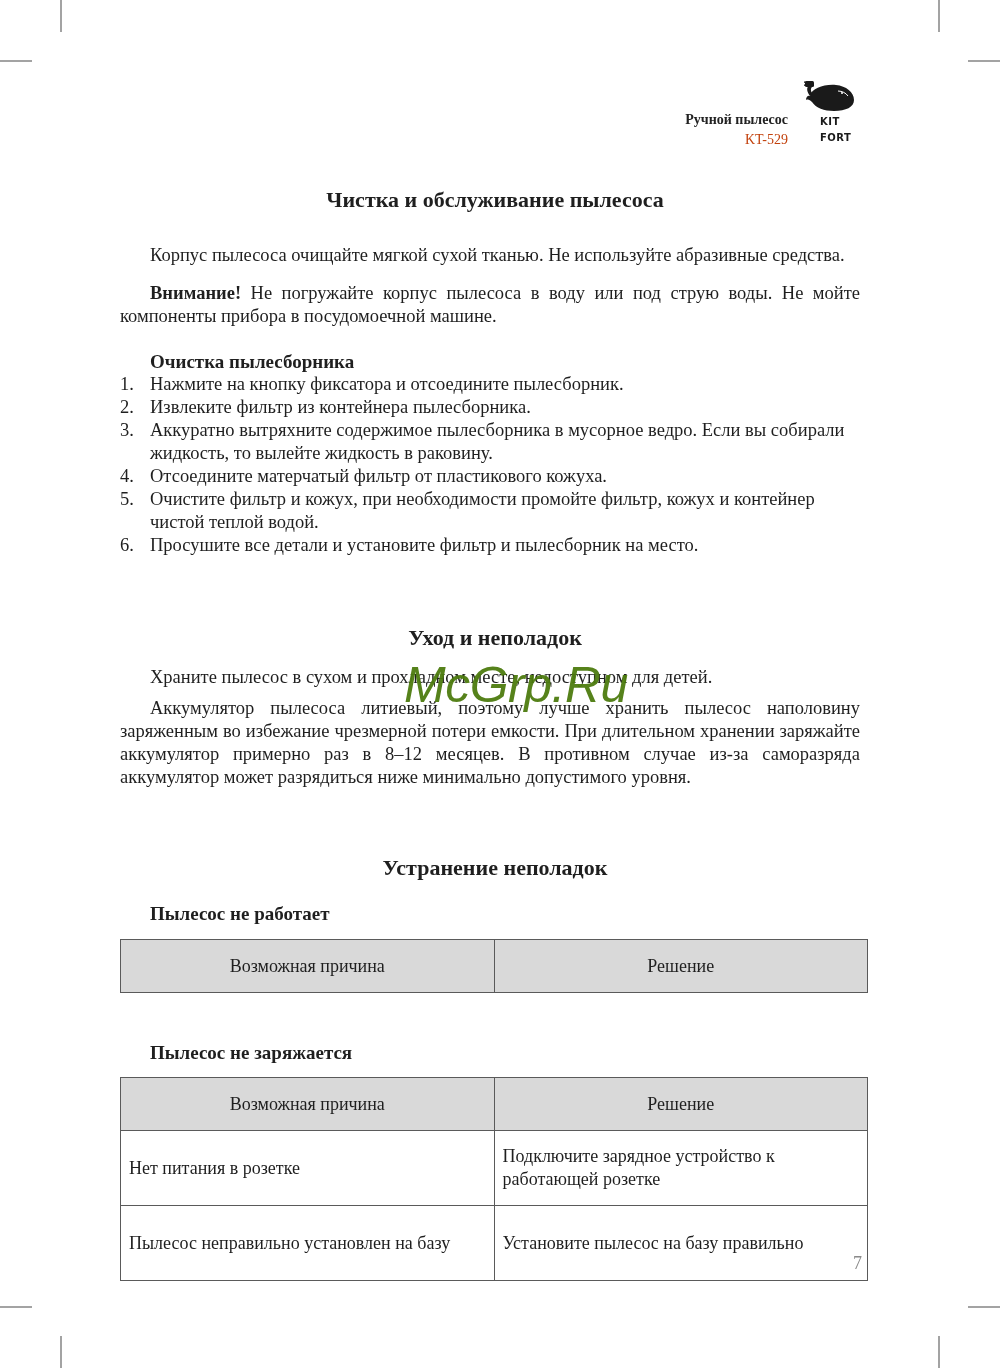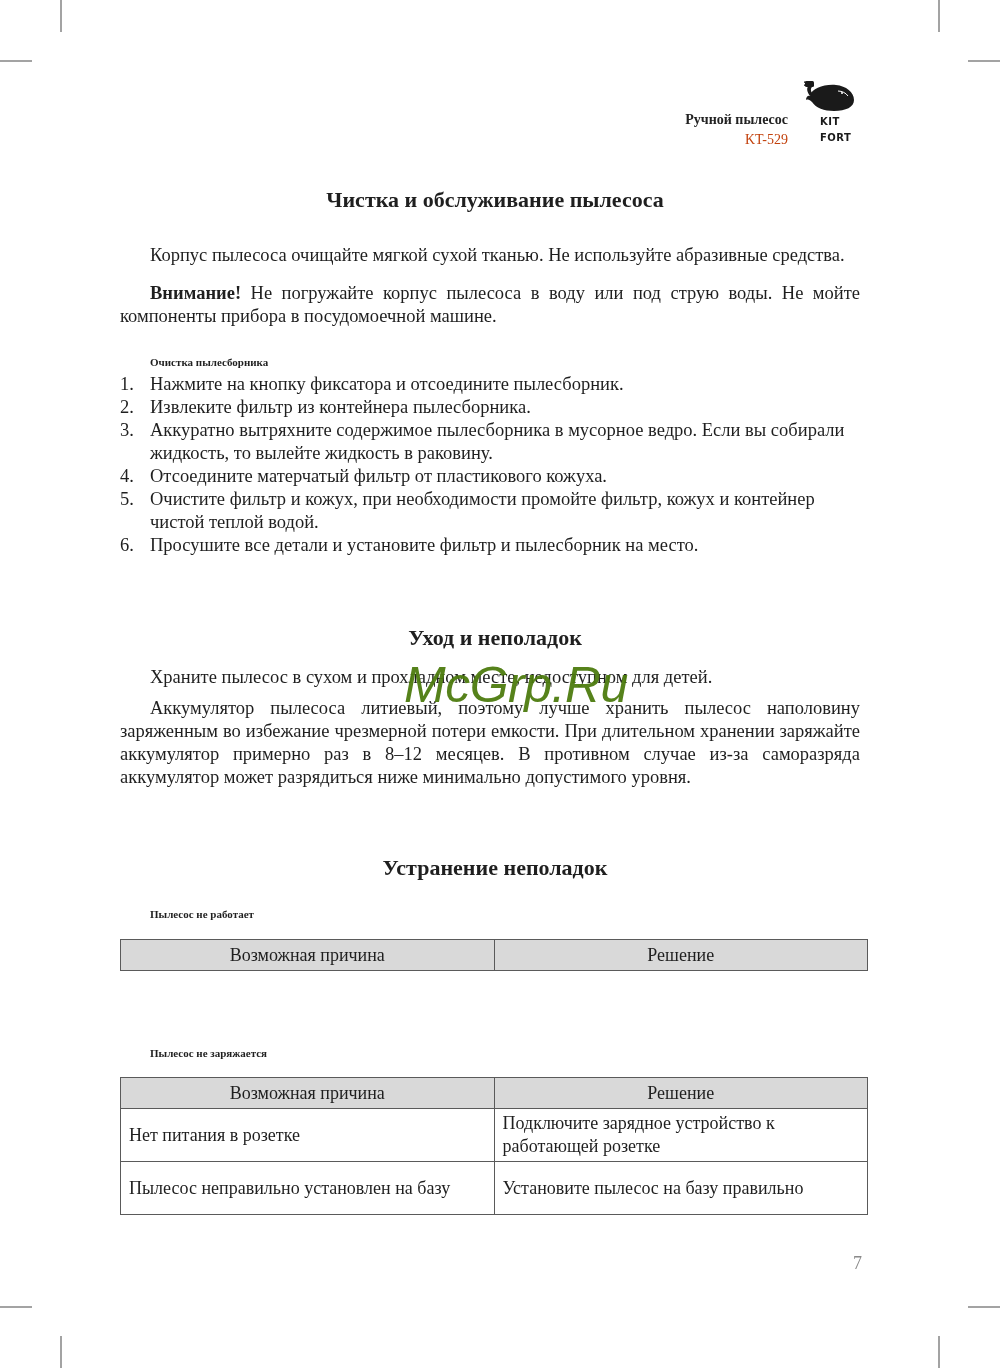--- a/index.html
+++ b/index.html
@@ -16,34 +16,34 @@
 
   .logo { position: absolute; left: 804px; top: 80px; width: 66px; }
   .logo svg { display: block; }
   .logo-text { font-family: "DejaVu Sans", "Liberation Sans", sans-serif; font-weight: bold;
                font-size: 10px; line-height: 16px; letter-spacing: 0.5px; color: #1a1a1a;
                margin-left: 16px; margin-top: 2px; }
 
   .content { position: absolute; left: 120px; width: 750px; top: 0; }
   h2 { position: absolute; left: 0; width: 750px; margin: 0; text-align: center;
        font-size: 22px; font-weight: bold; color: #1f1f1f; line-height: 28px; }
-  h3 { position: absolute; left: 30px; margin: 0; font-size: 11px; font-weight: bold; line-height: 22px; color: #1f1f1f; }
+  h3 { position: absolute; left: 30px; margin: 0; font-size: 19px; font-weight: bold; line-height: 22px; color: #1f1f1f; }
 
   .para { position: absolute; left: 0; width: 740px; margin: 0; font-size: 18.5px; line-height: 23px;
           text-align: justify; text-indent: 30px; color: #1f1f1f; }
   .para b { font-weight: bold; }
 
   ol.steps { position: absolute; left: 0; width: 740px; margin: 0; padding: 0; list-style: none;
              font-size: 18.5px; line-height: 23px; color: #1f1f1f; }
   ol.steps li { position: relative; padding-left: 30px; }
   ol.steps li .num { position: absolute; left: 0; top: 0; }
 
   table.trouble { position: absolute; left: 0; width: 748px; border-collapse: collapse;
                   font-size: 18px; line-height: 23px; color: #1f1f1f; }
-  table.trouble th, table.trouble td { border: 1.5px solid #5a5a5a; padding: 3px 8px; vertical-align: middle; }
+  table.trouble th, table.trouble td { border: 1.5px solid #5a5a5a; padding: 14px 8px; vertical-align: middle; }
   table.trouble th { background: #d9d9d9; font-weight: normal; text-align: center; height: 24px; }
   table.trouble td { background: #ffffff; text-align: left; }
   table.trouble col.c1 { width: 374px; }
   table.trouble col.c2 { width: 374px; }
 
   .watermark { position: absolute; left: 404px; top: 660px; font-family: "Liberation Sans", "DejaVu Sans", sans-serif;
                font-size: 50px; font-weight: normal; font-style: italic; color: #4d7c0f; letter-spacing: -0.5px;
                line-height: 50px; opacity: 0.95; }
 
   .page-number { position: absolute; left: 853px; top: 1253px; font-size: 18px; color: #8a8a8a; }

